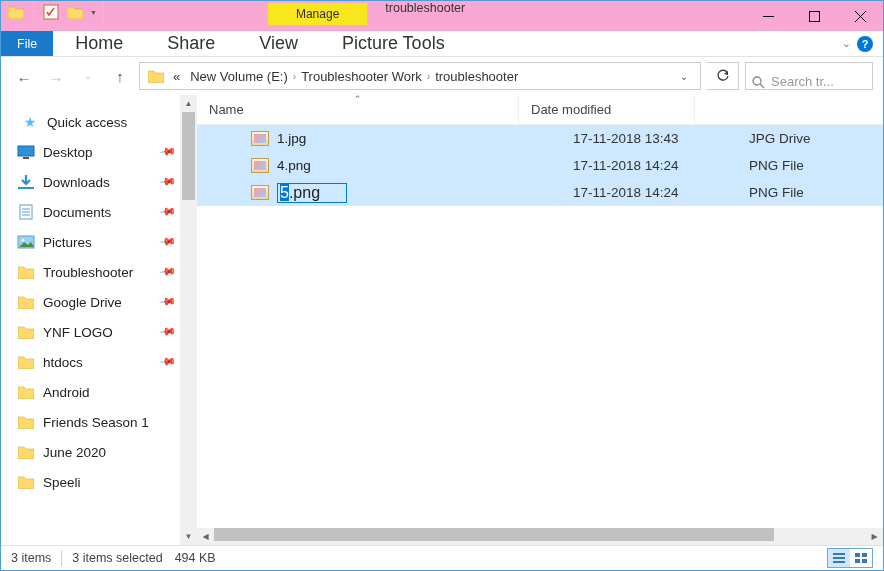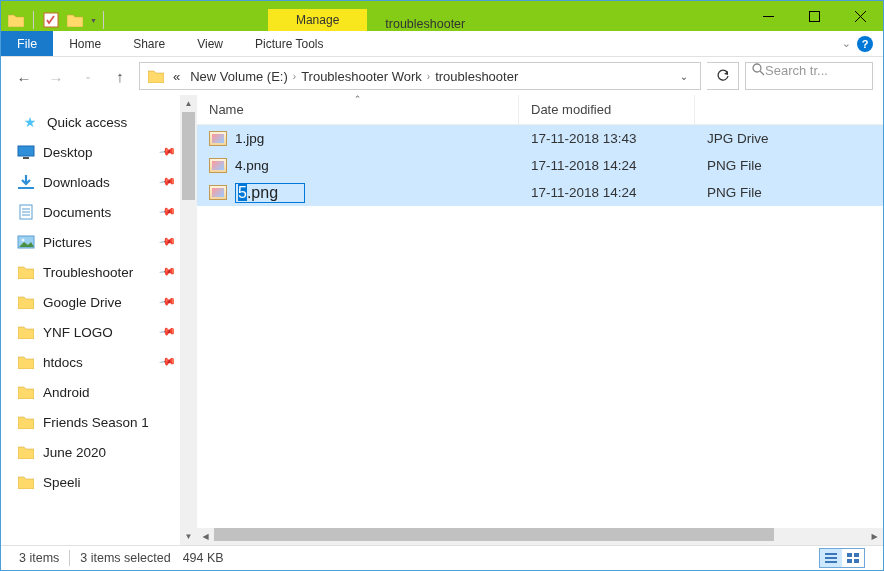--- a/index.html
+++ b/index.html
@@ -1,49 +1,49 @@
 <!DOCTYPE html>
 <html><head>
 <meta charset="utf-8">
 <style>
 * { box-sizing: border-box; margin: 0; padding: 0; font-family: "Segoe UI", Arial, sans-serif; }
 body { width: 884px; height: 571px; background: #fff; overflow: hidden; border: 1px solid #4b9fd8; position: relative; }
 
 
-.titlebar { height: 30px; display: flex; align-items: flex-end; background: #84cc16; }
+.titlebar { height: 30px; display: flex; align-items: flex-start; background: #f9a8d4; }
 .qat { display: flex; align-items: center; padding: 0 4px; gap: 2px; }
 .qat-item { width: 22px; height: 22px; display: flex; align-items: center; justify-content: center; }
 .folder-icon-sm { width: 16px; height: 14px; }
 .divider-v { width: 1px; height: 18px; background: #ccc; margin: 0 4px; }
 .ribbon-tab-ctx { background: #f8e71c; height: 22px; padding: 0 28px; display: flex; align-items: center; justify-content: center; font-size: 12px; color: #333; margin-top: 2px; }
 .title-text { font-size: 12.5px; color: #333; padding-left: 18px; display: flex; align-items: center; }
 .spacer { flex: 1; }
 .win-controls { display: flex; align-items: stretch; }
 .win-btn { width: 46px; height: 30px; display: flex; align-items: center; justify-content: center; font-size: 15px; color: #000; cursor: default; }
 
 
 .ribbon { height: 26px; display: flex; align-items: stretch; border-bottom: 1px solid #e1e1e1; }
 .file-tab { background: #1979ca; color: #fff; font-size: 12.5px; padding: 0 16px; display: flex; align-items: center; }
-.ribbon-t { font-size: 12px; color: #333; padding: 0 16px; display: flex; align-items: center; }
+.ribbon-t { font-size: 18px; color: #333; padding: 0 22px; display: flex; align-items: center; }
 .ribbon-t.ctx { color: #333; }
 .ribbon-right { margin-left: auto; display: flex; align-items: center; gap: 6px; padding-right: 10px; }
 .chevron { color: #888; font-size: 11px; }
 .help-icon { width: 16px; height: 16px; background: #0078d7; color: #fff; border-radius: 50%; font-size: 11px; display: flex; align-items: center; justify-content: center; font-weight: bold; }
 
 
 .navrow { height: 38px; display: flex; align-items: center; padding: 4px 10px; gap: 6px; }
 .nav-arrow { width: 26px; height: 26px; display: flex; align-items: center; justify-content: center; color: #555; font-size: 15px; }
 .nav-arrow.dis { color: #bbb; }
 .addressbox { flex: 1; border: 1px solid #ccc; height: 28px; display: flex; align-items: center; padding: 0 4px; font-size: 13px; color: #333; overflow: hidden; }
 .addressbox .folder-icon-sm { margin: 0 4px; flex-shrink: 0; }
 .crumb { padding: 0 5px; white-space: nowrap; }
 .crumb-sep { color: #888; font-size: 10px; }
 .addr-drop { margin-left: auto; width: 24px; text-align: center; color: #555; font-size: 10px; }
 .refresh-box { border: 1px solid #ccc; border-left: none; width: 32px; height: 28px; display: flex; align-items: center; justify-content: center; font-size: 14px; }
-.searchbox { border: 1px solid #ccc; height: 28px; width: 128px; display: flex; align-items: flex-start; padding: 0 6px; color: #999; font-size: 13px; overflow: hidden; }
+.searchbox { border: 1px solid #ccc; height: 28px; width: 128px; display: flex; align-items: flex-end; padding: 0 6px; color: #999; font-size: 13px; gap: 6px; overflow: hidden; }
 .searchbox svg { flex-shrink:0; }
 
 
 .body { display: flex; height: 450px; }
 .nav-pane { width: 196px; overflow: hidden; position: relative; }
 .nav-scroll-track { position: absolute; right: 0; top: 0; bottom: 0; width: 17px; background: #f0f0f0; }
 .nav-scroll-btn { height: 17px; background: #f0f0f0; display: flex; align-items: center; justify-content: center; font-size: 8px; color: #666; }
 .nav-scroll-thumb { position: absolute; top: 17px; left: 2px; right: 2px; height: 88px; background: #c1c1c1; }
 .nav-list { padding: 12px 0 0 0; }
 .nav-item { height: 30px; display: flex; align-items: center; padding-left: 20px; font-size: 13.5px; color: #222; gap: 8px; }
@@ -56,36 +56,36 @@
 .content { flex: 1; display: flex; flex-direction: column; overflow: hidden; position: relative; }
 .col-headers { height: 30px; display: flex; align-items: center; font-size: 13px; color: #444; border-bottom: 1px solid #eee; }
 .col-h { padding: 0 12px; border-right: 1px solid #eee; height: 100%; display: flex; align-items: center; position: relative; }
 .col-name { width: 322px; }
 .col-date { width: 176px; }
 .col-type { flex: 1; }
 .sort-caret { position: absolute; top: -1px; left: 50%; transform: translateX(-50%); font-size: 9px; color: #666; }
 
 .file-rows { }
 .file-row { height: 27px; display: flex; align-items: center; font-size: 13.5px; color: #222; background: #cde8ff; }
-.cell-name { width: 322px; padding-left: 12px; display: flex; align-items: center; gap: 8px; }
+.cell-name { width: 322px; padding-left: 12px; display: flex; align-items: center; gap: 8px; margin-left: 42px; }
 .cell-date { width: 176px; padding-left: 12px; color: #333; }
 .cell-type { flex: 1; padding-left: 12px; color: #333; }
 .file-thumb { width: 18px; height: 15px; border: 1px solid #c29a56; background: linear-gradient(#fff3dc,#f3d69c); position: relative; }
 .file-thumb::after { content: ""; position: absolute; inset: 2px; background: linear-gradient(135deg,#f99,#9cf); }
 .rename-input { width: 70px; height: 20px; border: 1px solid #0078d7; font-size: 16px; padding: 0 2px; font-family: inherit; }
 .rename-sel { background: #0078d7; color: #fff; }
 
 
 .h-scroll { height: 17px; background: #f0f0f0; display: flex; align-items: center; margin-top: auto; }
 .h-scroll-btn { width: 17px; height: 17px; display: flex; align-items: center; justify-content: center; font-size: 8px; color: #666; }
 .h-scroll-thumb { height: 13px; background: #c1c1c1; width: 560px; margin: 0; }
 .h-scroll-track { flex: 1; height: 17px; position: relative; }
 
 
-.statusbar { height: 25px; border-top: 1px solid #e1e1e1; display: flex; align-items: center; font-size: 12.5px; color: #444; padding: 0 18px; gap: 0; }
+.statusbar { height: 25px; border-top: 1px solid #e1e1e1; display: flex; align-items: center; font-size: 12.5px; color: #444; padding: 0 10px; gap: 0; }
 .statusbar .st-sep { width: 1px; height: 16px; background: #ccc; margin: 0 10px; }
 .view-toggle { margin-left: auto; display: flex; border: 1px solid #6fa8d8; }
 .view-toggle .vt { width: 22px; height: 18px; display: flex; align-items: center; justify-content: center; font-size: 11px; }
 .view-toggle .vt.active { background: #cde8ff; }
 
 .caret-down-sm { font-size: 7px; color: #555; margin-left: 2px; }
 
 .qlbl { white-space: nowrap; overflow: hidden; text-overflow: clip; }
 </style>
 </head>

